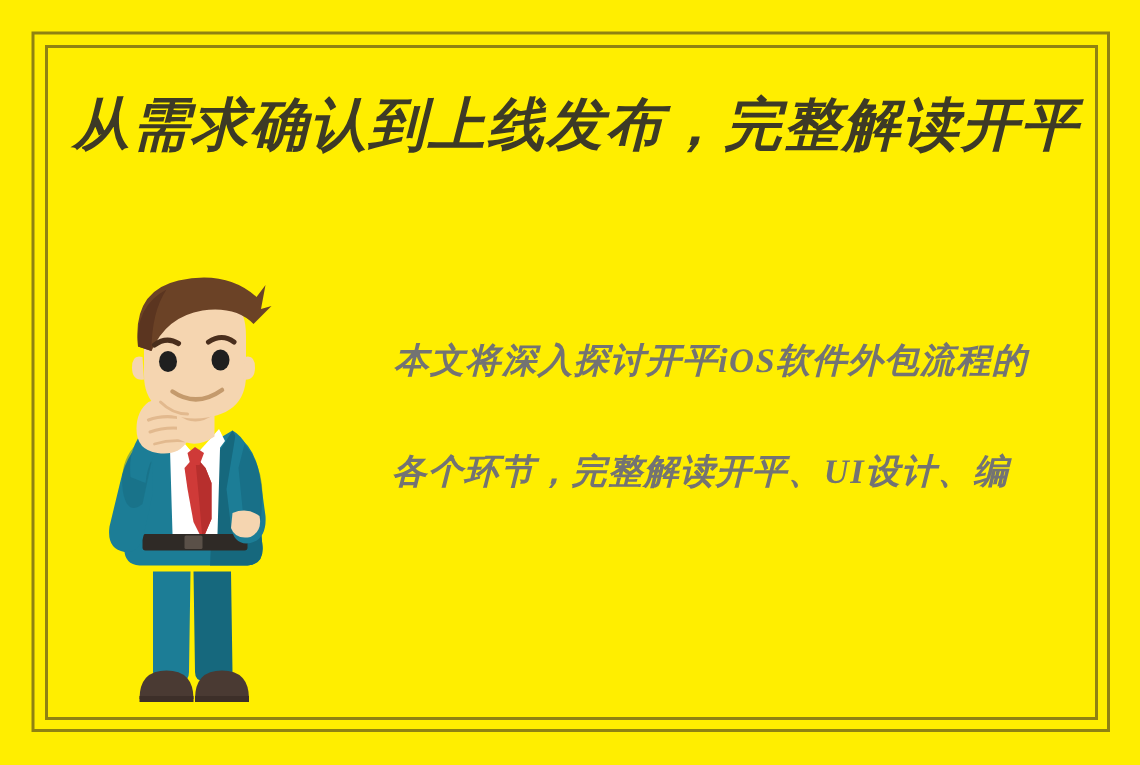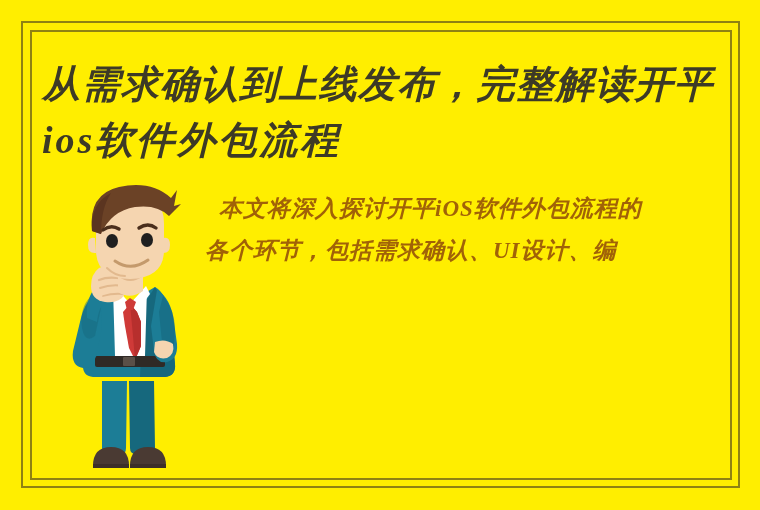--- a/index.html
+++ b/index.html
@@ -13,20 +13,21 @@
     background: #ffee00;
     font-family: "Liberation Serif", "DejaVu Serif", serif;
   }
 
   .poster {
     position: relative;
     width: 760px;
     height: 505px;
     background: #ffee00;
     box-sizing: border-box;
+    text-align: center;
   }
 
   
   .frame-outer {
     position: absolute;
     left: 21px;
     top: 21px;
     width: 719px;
     height: 467px;
     border: 2px solid #8f8212;
@@ -65,28 +66,29 @@
   .title-line.l2 { letter-spacing: 3px; }
 
   
   .summary-block {
     position: absolute;
     left: 205px;
     top: 188px;
     width: 524px;
   }
   .summary-line {
-    color: #a16207;
+    color: #737373;
     font-size: 23px;
     line-height: 42px;
     letter-spacing: 1px;
     font-style: italic;
     font-weight: bold;
     white-space: nowrap;
     font-family: "Liberation Serif", "DejaVu Serif", serif;
+    margin-top: 32px;
   }
   .summary-line.first { text-indent: 14px; }
 
   
   .illustration {
     position: absolute;
     left: 55px;
     top: 176px;
     width: 150px;
     height: 305px;
@@ -96,26 +98,25 @@
 </head>
 <body>
 
 <div class="poster">
 
   <div class="frame-outer"></div>
   <div class="frame-inner"></div>
 
   <div class="title-block">
     <div class="title-line l1">从需求确认到上线发布，完整解读开平</div>
-    <div class="title-line l2">ios软件外包流程</div>
   </div>
 
   <div class="summary-block">
     <div class="summary-line first">本文将深入探讨开平iOS软件外包流程的</div>
-    <div class="summary-line">各个环节，包括需求确认、UI设计、编</div>
+    <div class="summary-line">各个环节，完整解读开平、UI设计、编</div>
   </div>
 
   <div class="illustration">
     <svg viewBox="0 0 150 305" xmlns="http://www.w3.org/2000/svg">
 
       <path d="M47 205 L47 272 Q47 278 53 278 L66 278 Q71 278 71 272 L72 205 Z" fill="#1c7d96"></path>
       <path d="M74 205 L75 272 Q75 278 81 278 L95 278 Q100 278 100 272 L99 205 Z" fill="#16687d"></path>
 
       <path d="M38 290 Q38 271 56 271 Q74 271 74 290 Z" fill="#4a3a33"></path>
       <path d="M38 288 L74 288 L74 292 L38 292 Z" fill="#3d2f29"></path>

